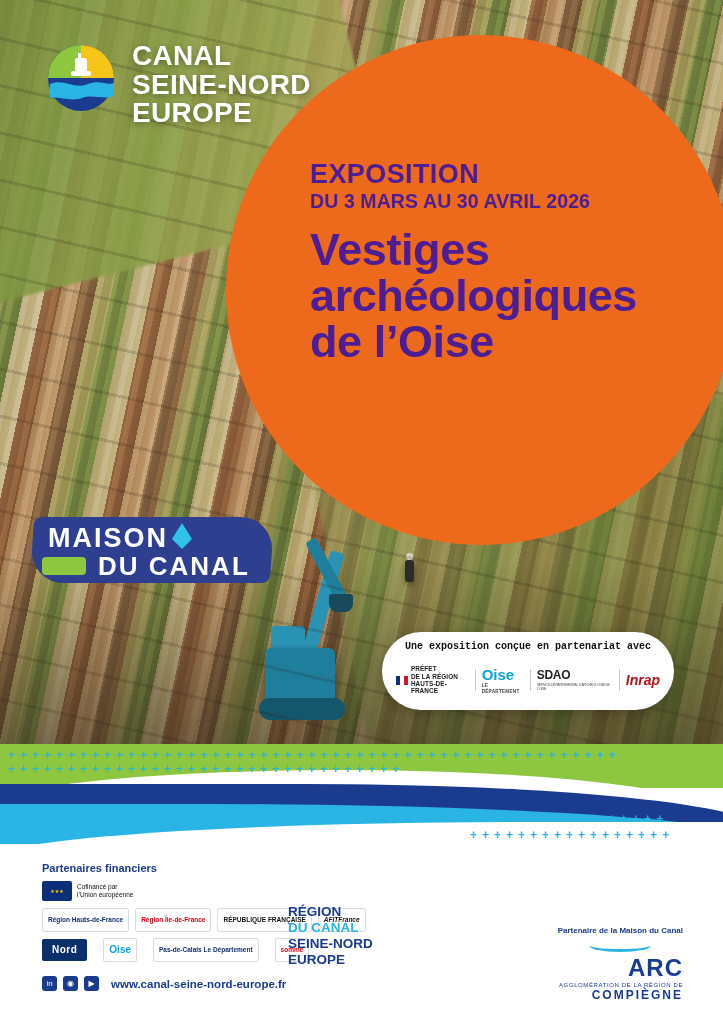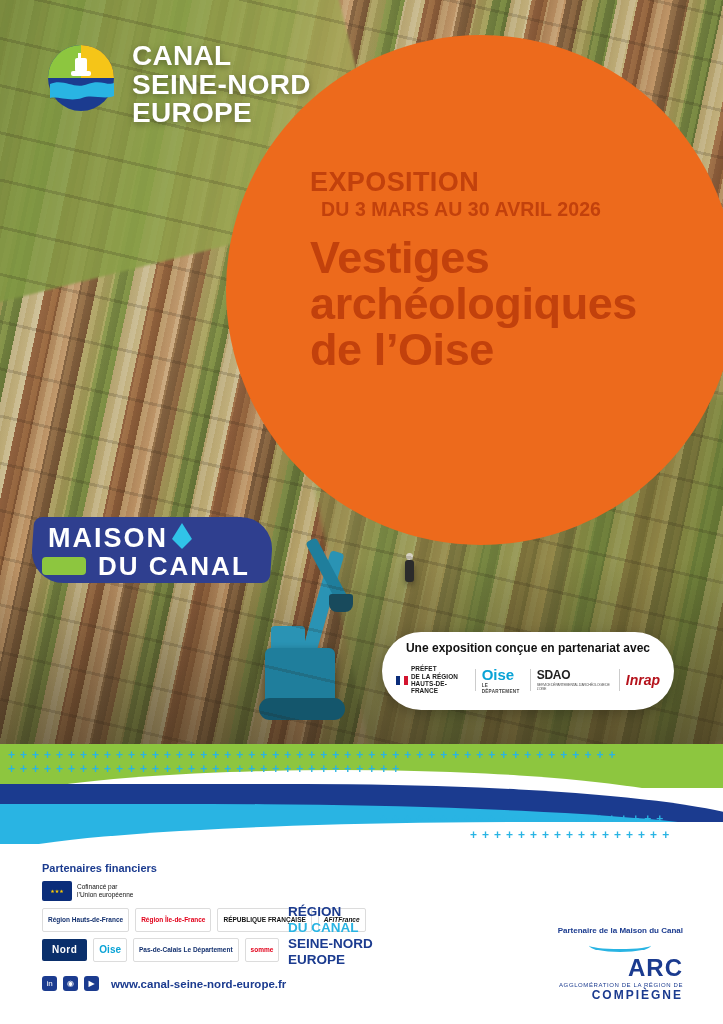--- a/index.html
+++ b/index.html
@@ -65,23 +65,23 @@
   .dig-arm2{position:absolute;left:66px;top:6px;width:12px;height:70px;background:#1f7e9c;transform:rotate(-28deg);border-radius:4px;}
   .dig-bucket{position:absolute;left:74px;top:64px;width:24px;height:18px;background:#184a5c;border-radius:3px 3px 8px 8px;}
   .worker{position:absolute;left:405px;top:560px;width:9px;height:22px;background:#2b2b2b;border-radius:3px;box-shadow:0 3px 6px rgba(0,0,0,.4);}
   .worker:after{content:"";position:absolute;left:1px;top:-7px;width:7px;height:7px;border-radius:50%;background:#d8d3c4;}
 
   
   .orange-circle{
     position:absolute;left:226px;top:35px;width:510px;height:510px;border-radius:50%;
     background:#ed6a1c;
   }
-  .circle-text{position:absolute;left:310px;top:168px;width:390px;color:#c2410c;}
+  .circle-text{position:absolute;left:310px;top:160px;width:390px;color:#4c1d95;}
   .kicker{font-size:27px;font-weight:bold;letter-spacing:.4px;line-height:1.05;}
-  .dates{font-size:19.5px;font-weight:bold;letter-spacing:.1px;margin-top:2px;margin-left:11px;}
+  .dates{font-size:19.5px;font-weight:bold;letter-spacing:.1px;margin-top:2px;}
   .big-title{font-size:45px;line-height:1.02;font-weight:bold;margin-top:14px;letter-spacing:-.4px;}
   .subtitle{font-size:17.5px;font-weight:bold;margin-top:16px;letter-spacing:.2px;}
 
   
   .csne-logo{position:absolute;left:44px;top:42px;width:290px;height:80px;}
   .csne-mark{position:absolute;left:0;top:2px;width:74px;height:68px;}
   .csne-text{position:absolute;left:88px;top:0px;color:#fff;font-weight:bold;font-size:28px;line-height:1.02;letter-spacing:.3px;text-shadow:0 2px 6px rgba(0,0,0,.35);}
 
   
   .mdc{position:absolute;left:32px;top:488px;width:240px;height:66px;margin-top:29px;}
@@ -94,21 +94,21 @@
   
   .addr{position:absolute;left:40px;top:570px;color:#fff;text-shadow:0 2px 8px rgba(0,0,0,.5);}
   .addr .l1{font-size:28px;font-weight:bold;line-height:1.12;}
   .addr .hours{margin-top:14px;font-size:15.5px;font-weight:bold;line-height:1.45;}
 
   
   .partner-pill{
     position:absolute;left:382px;top:632px;width:292px;height:78px;background:#fff;border-radius:999px;
     box-shadow:0 4px 14px rgba(0,0,0,.25);
   }
-  .pp-title{position:absolute;top:9px;left:0;width:292px;text-align:center;font-size:12px;font-weight:bold;color:#111;}
+  .pp-title{position:absolute;top:9px;left:0;width:292px;text-align:center;font-size:10px;font-weight:bold;color:#111;font-family:Liberation Mono, monospace;}
   .pp-row{position:absolute;top:26px;left:14px;right:14px;height:44px;display:flex;align-items:center;justify-content:space-between;gap:6px;}
   .pp-item{display:flex;align-items:center;font-size:6.2px;color:#1b1b1b;line-height:1.15;}
   .pp-flag{width:13px;height:9px;background:linear-gradient(90deg,#0b2d7a 33%,#fff 33% 66%,#d3142f 66%);margin-right:3px;}
   .pp-prefet b{display:block;font-size:6.4px;letter-spacing:.1px;}
   .pp-oise{font-weight:bold;color:#0aa3d6;font-size:15px;}
   .pp-oise small{display:block;color:#444;font-size:4.6px;font-weight:bold;letter-spacing:.3px;}
   .pp-sdao{font-weight:bold;font-size:12px;color:#222;letter-spacing:-.3px;}
   .pp-sdao small{display:block;font-size:3.6px;color:#555;font-weight:normal;}
   .pp-inrap{font-weight:bold;font-size:14px;color:#b5121b;font-style:italic;}
   .pp-sep{width:1px;height:22px;background:#ccc;}
@@ -124,21 +124,21 @@
 
   
   .footer{position:absolute;left:0;top:852px;width:723px;height:172px;background:#fff;}
   .f-title{position:absolute;left:42px;top:10px;font-size:11px;font-weight:bold;color:#1b3b8f;}
   .eu{position:absolute;left:42px;top:28px;width:118px;height:22px;display:flex;align-items:center;}
   .eu-flag{width:30px;height:20px;background:#0b2d7a;border-radius:2px;position:relative;}
   .eu-stars{position:absolute;inset:0;color:#ffcc00;font-size:5px;display:flex;align-items:center;justify-content:center;}
   .eu-txt{margin-left:5px;font-size:6.5px;color:#111;line-height:1.2;}
 
   .row2{position:absolute;left:42px;top:56px;display:flex;align-items:center;gap:6px;}
-  .row3{position:absolute;left:42px;top:86px;display:flex;align-items:center;gap:6px;}
+  .row3{position:absolute;left:42px;top:86px;display:flex;align-items:center;gap:16px;}
 
   .lg{height:22px;padding:0 5px;border:1px solid #dcdcdc;border-radius:2px;display:flex;align-items:center;justify-content:center;font-size:6.5px;font-weight:bold;color:#13306e;background:#fff;text-align:center;line-height:1.05;white-space:nowrap;}
   .lg.hdf{color:#13306e;}
   .lg.idf{color:#e2001a;}
   .lg.rf{color:#111;}
   .lg.afit{color:#111;font-style:italic;}
   .lg.nord{background:#0a2f6b;color:#fff;border:none;font-size:10px;letter-spacing:.5px;padding:0 10px;}
   .lg.oise{color:#0aa3d6;font-size:10px;}
   .lg.pdc{color:#13306e;}
   .lg.somme{color:#e2001a;}

